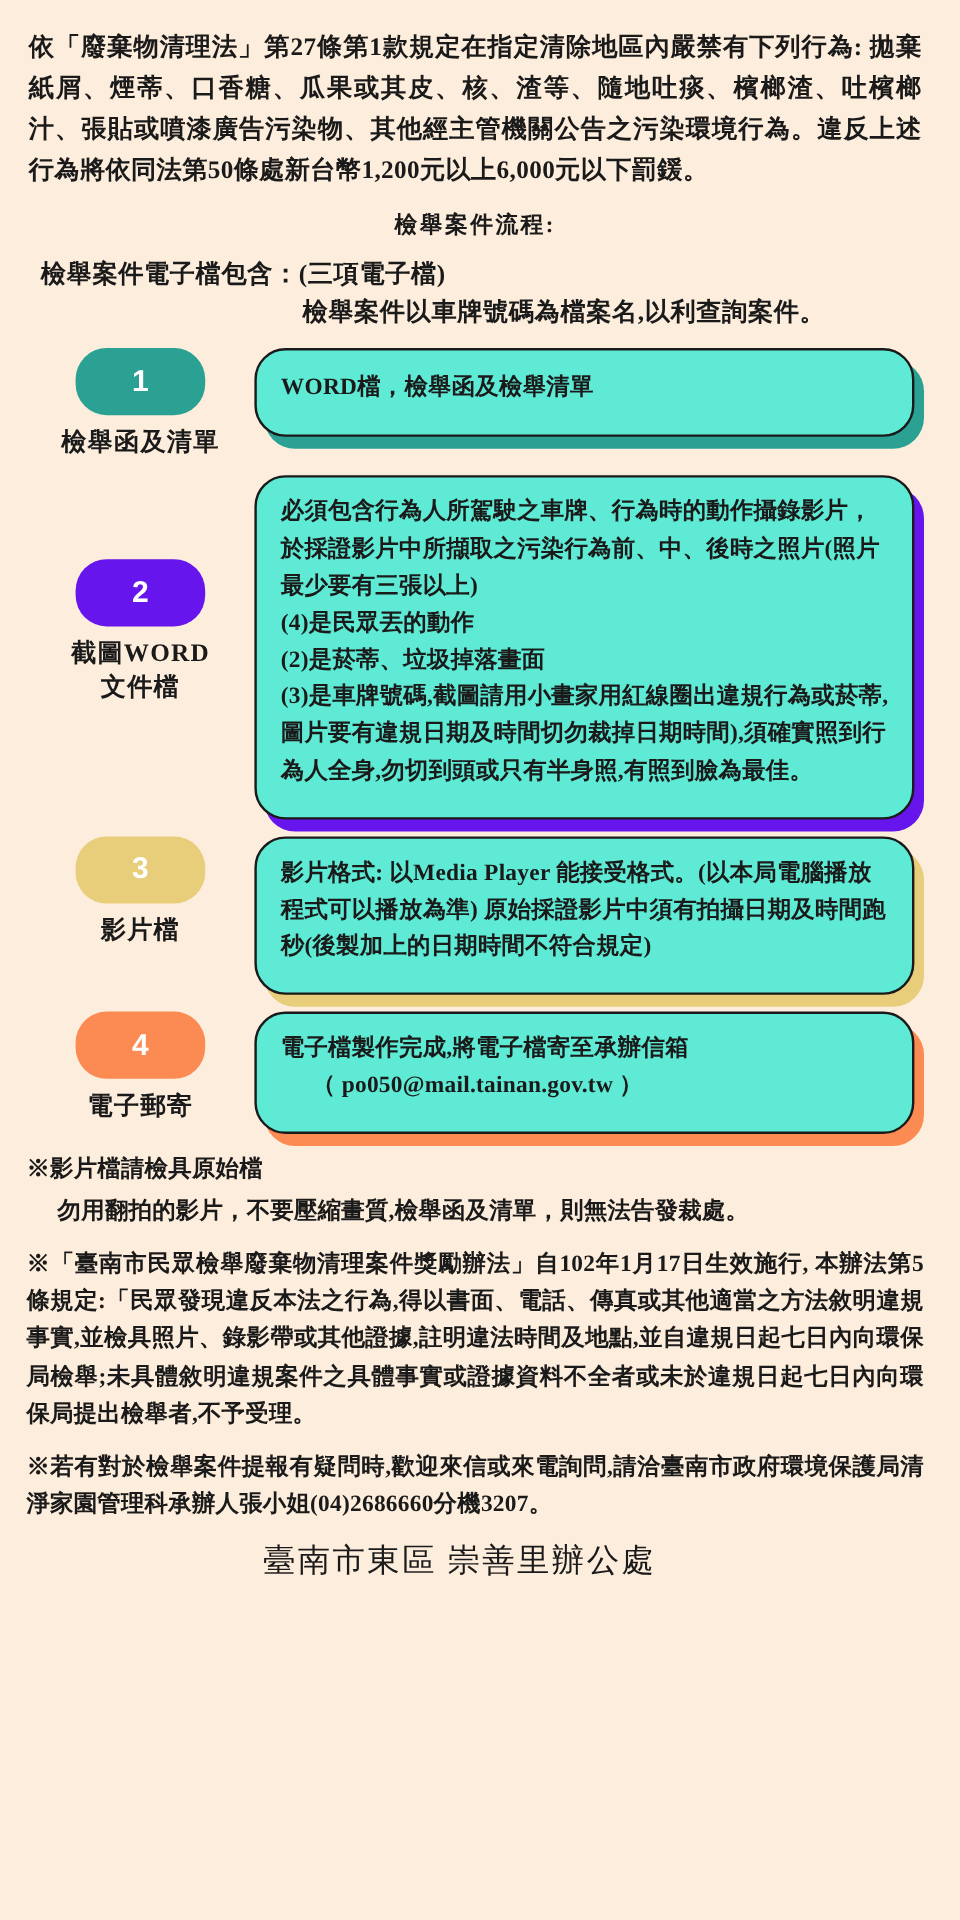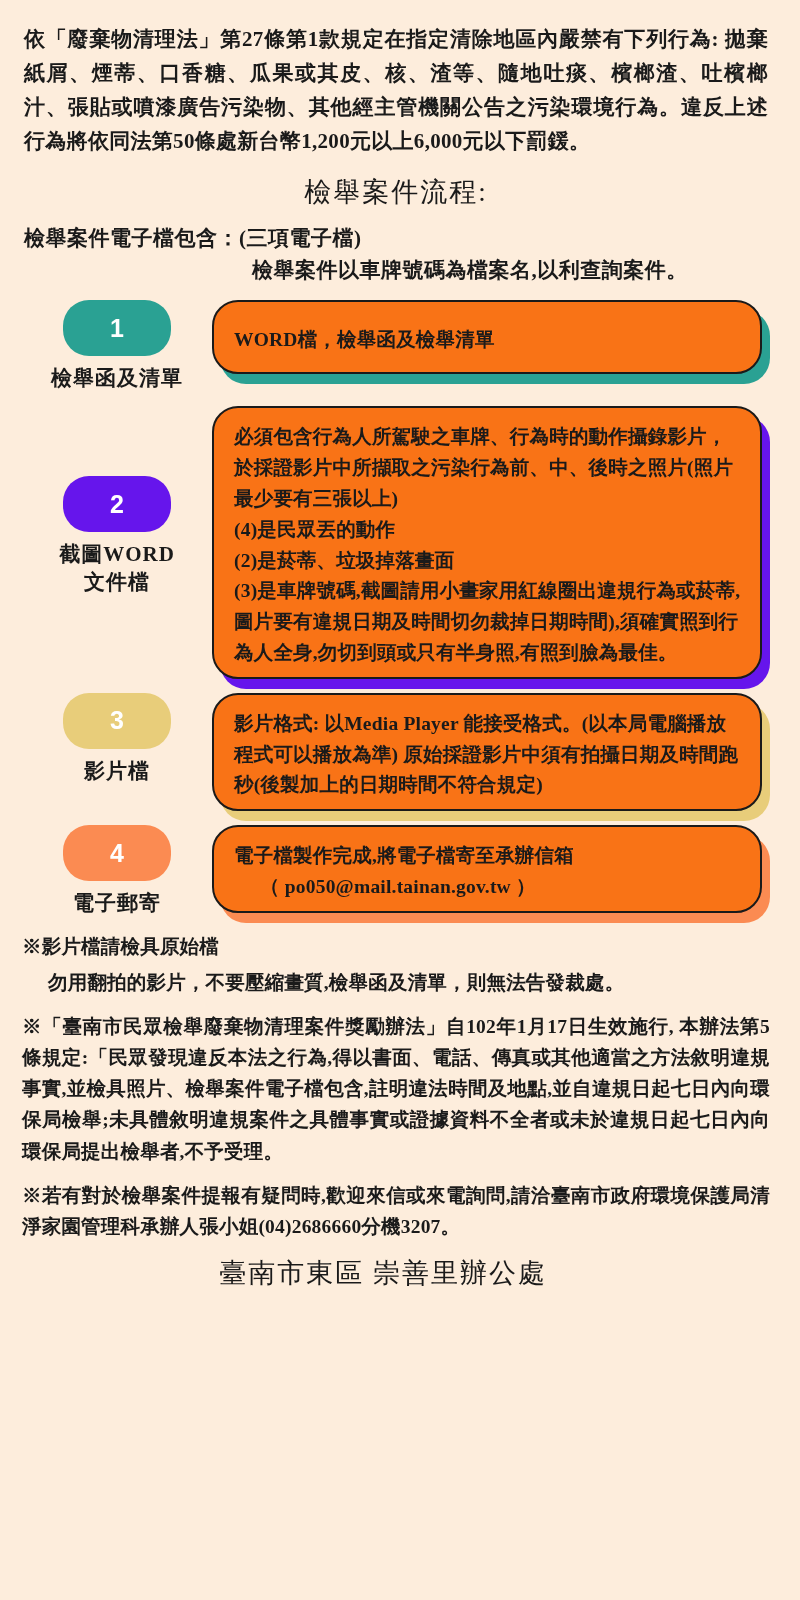--- a/index.html
+++ b/index.html
@@ -25,30 +25,30 @@
   .intro {
     font-size: 21px;
     line-height: 1.62;
     letter-spacing: 0.3px;
     font-weight: 600;
     margin: 4px 2px 0 2px;
     text-align: justify;
   }
   .section-title {
     text-align: center;
-    font-size: 27px;
-    font-weight: 400;
+    font-size: 19px;
+    font-weight: 700;
     letter-spacing: 2px;
     margin: 16px 0 14px 0;
   }
   .sub-line {
     font-size: 21px;
     font-weight: 600;
     letter-spacing: 0.5px;
-    margin: 0 0 2px 2px;
+    margin: 0 0 2px 12px;
   }
   .sub-line2 {
     font-size: 21px;
     font-weight: 600;
     letter-spacing: 0.5px;
     margin: 4px 0 16px 0;
     padding-left: 230px;
   }
   .step {
     position: relative;
@@ -91,24 +91,24 @@
   .card-shadow {
     position: absolute;
     left: 8px;
     top: 10px;
     right: -8px;
     bottom: -10px;
     border-radius: 26px;
   }
   .card {
     position: relative;
-    background: #f97316;
+    background: #5eead4;
     border: 2px solid #1a1a1a;
     border-radius: 26px;
-    padding: 14px 18px 8px 20px;
+    padding: 14px 18px 22px 20px;
     font-size: 19.5px;
     line-height: 1.58;
     font-weight: 600;
     letter-spacing: 0.2px;
     box-sizing: border-box;
   }
   .card p { margin: 0; }
   .card-1 { min-height: 74px; display: flex; align-items: center; }
   .notes {
     margin-top: 6px;
@@ -200,21 +200,21 @@
       </div>
     </div>
   </div>
 
   <div class="notes">
     <div class="note-block">
       <p>※影片檔請檢具原始檔</p>
       <p class="indent1">勿用翻拍的影片，不要壓縮畫質,檢舉函及清單，則無法告發裁處。</p>
     </div>
     <div class="note-block">
-      <p>※「臺南市民眾檢舉廢棄物清理案件獎勵辦法」自102年1月17日生效施行, 本辦法第5條規定:「民眾發現違反本法之行為,得以書面、電話、傳真或其他適當之方法敘明違規事實,並檢具照片、檢舉案件電子檔包含,註明違法時間及地點,並自違規日起七日內向環保局檢舉;未具體敘明違規案件之具體事實或證據資料不全者或未於違規日起七日內向環保局提出檢舉者,不予受理。</p>
+      <p>※「臺南市民眾檢舉廢棄物清理案件獎勵辦法」自102年1月17日生效施行, 本辦法第5條規定:「民眾發現違反本法之行為,得以書面、電話、傳真或其他適當之方法敘明違規事實,並檢具照片、錄影帶或其他證據,註明違法時間及地點,並自違規日起七日內向環保局檢舉;未具體敘明違規案件之具體事實或證據資料不全者或未於違規日起七日內向環保局提出檢舉者,不予受理。</p>
     </div>
     <div class="note-block">
       <p>※若有對於檢舉案件提報有疑問時,歡迎來信或來電詢問,請洽臺南市政府環境保護局清淨家園管理科承辦人張小姐(04)2686660分機3207。</p>
     </div>
   </div>
 
   <div class="footer">臺南市東區 崇善里辦公處</div>
 
 </div>
 

